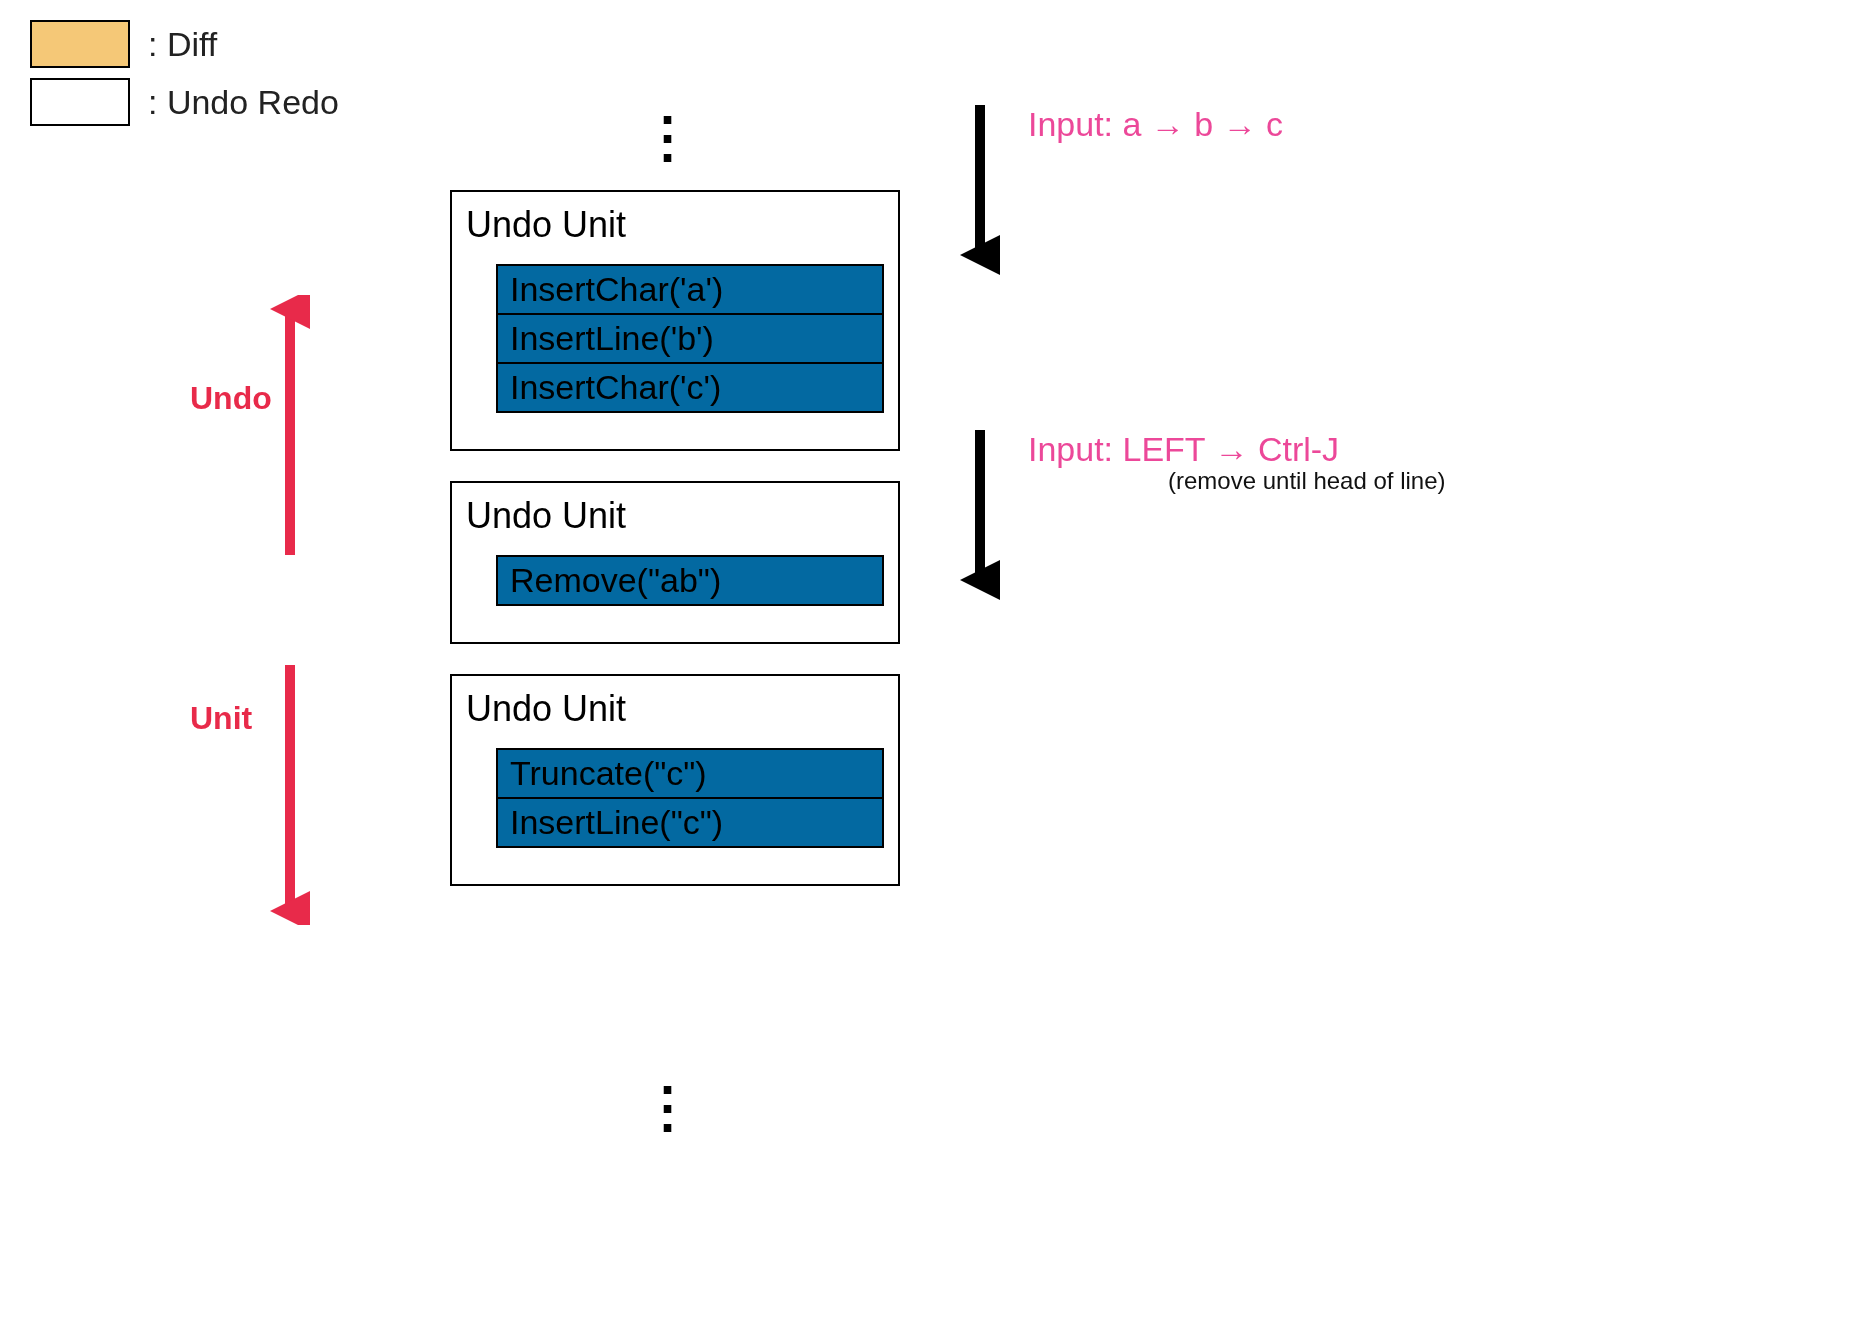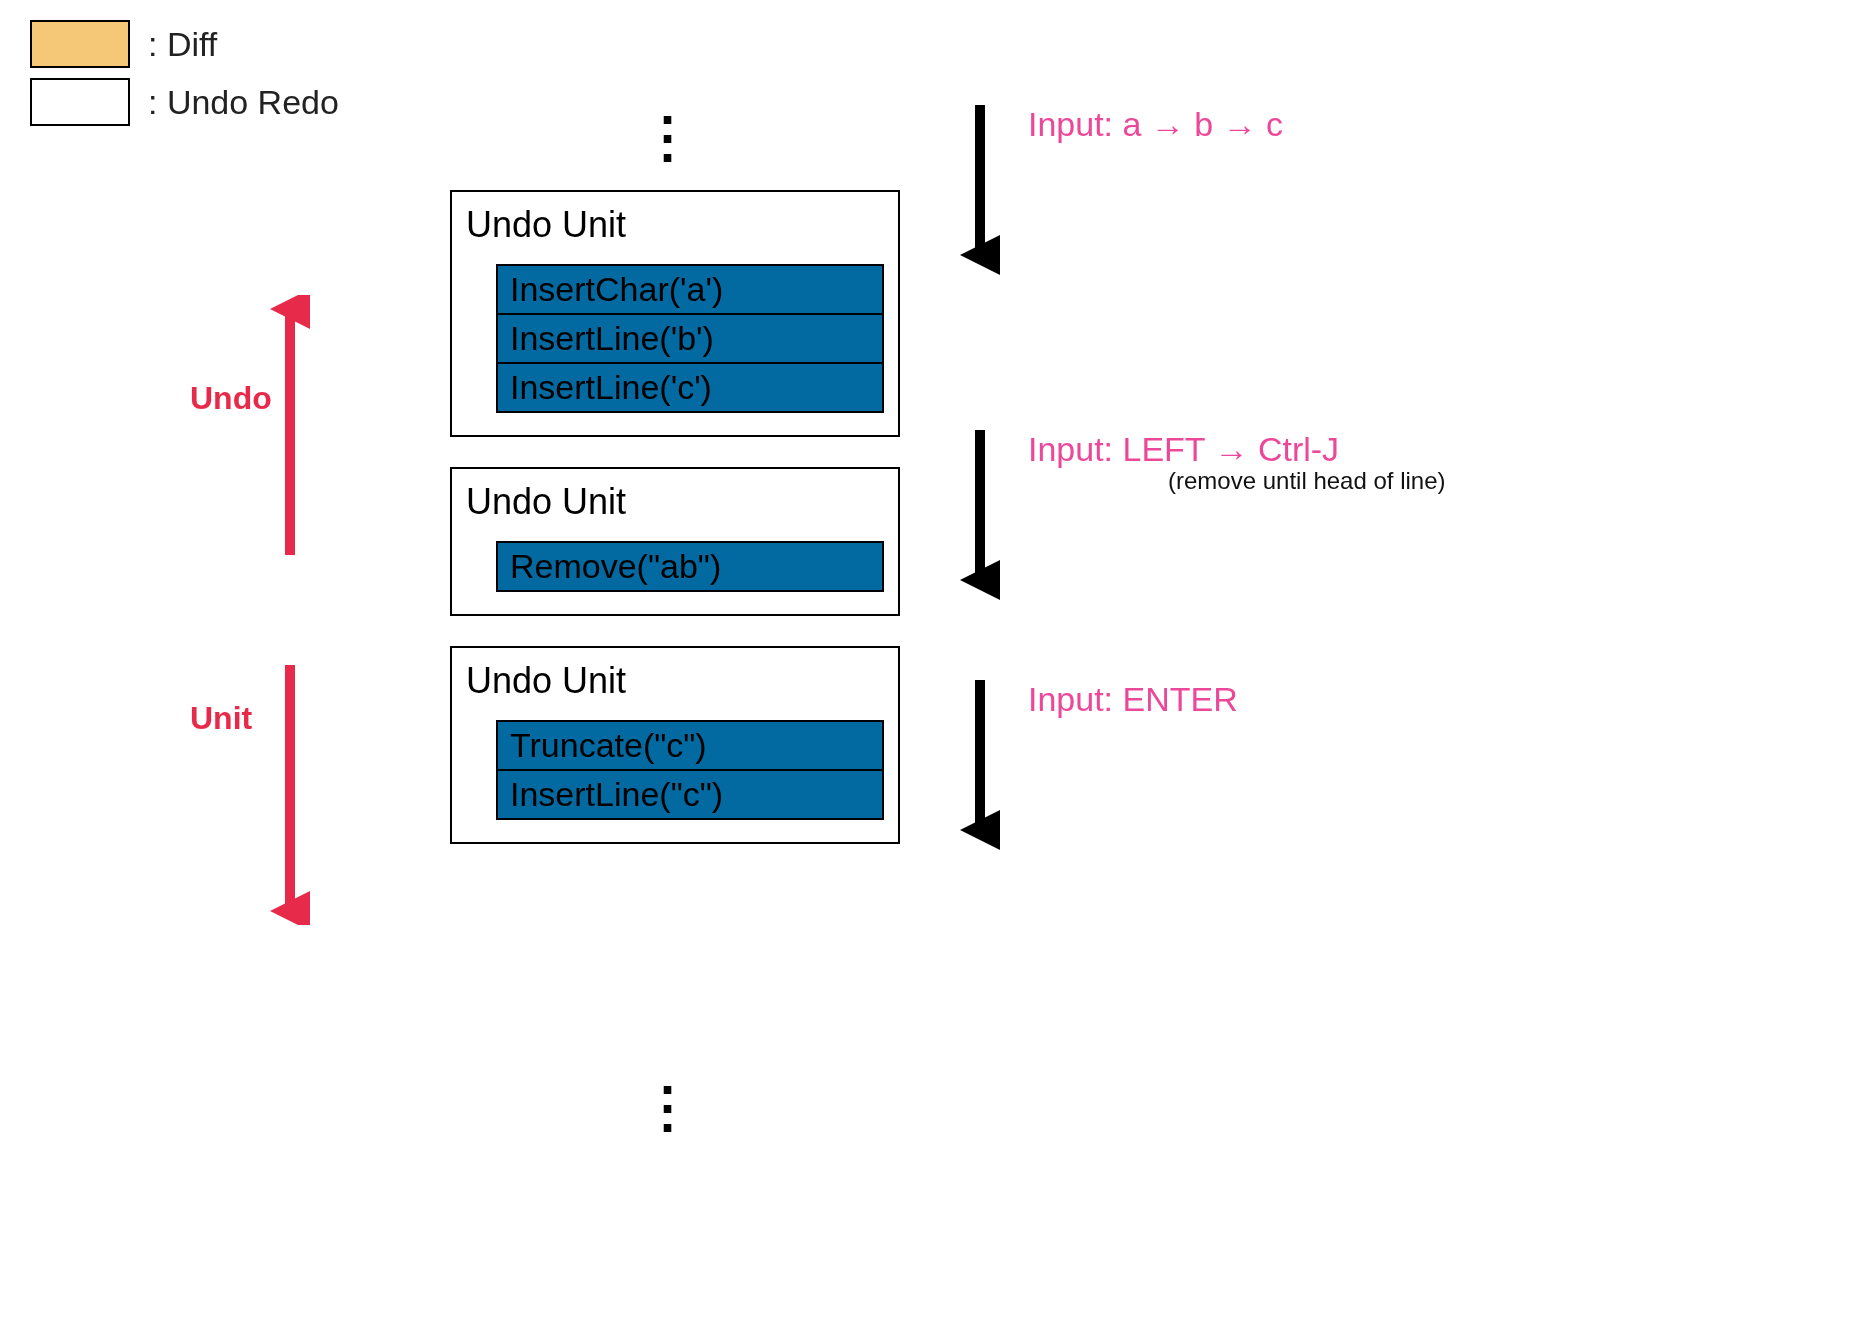--- a/index.html
+++ b/index.html
@@ -37,21 +37,21 @@
     .stage {
       position: absolute;
       left: 450px;
       top: 190px;
     }
 
     .undo-unit {
       border: 2px solid #000;
       background: #fff;
       width: 450px;
-      padding: 12px 14px 22px 14px;
+      padding: 12px 14px 36px 14px;
       margin-bottom: 30px;
     }
     .undo-unit .title {
       font-size: 36px;
       font-weight: 500;
       margin-bottom: 18px;
       color:#000;
     }
     .diffs { margin-left: 30px; }
     .diff {
@@ -122,21 +122,21 @@
 
 <div class="vdots" style="left:660px; top:110px;">·<br>·<br>·</div>
 
 <div class="stage">
 
   <div class="undo-unit">
     <div class="title">Undo Unit</div>
     <div class="diffs">
       <div class="diff">InsertChar('a')</div>
       <div class="diff">InsertLine('b')</div>
-      <div class="diff">InsertLine('c')</div>
+      <div class="diff">InsertChar('c')</div>
     </div>
   </div>
 
   <div class="undo-unit">
     <div class="title">Undo Unit</div>
     <div class="diffs">
       <div class="diff">Remove("ab")</div>
     </div>
   </div>
 
@@ -193,22 +193,14 @@
   <div class="input-block" style="margin-top:145px; height:180px;">
     <svg class="input-arrow-svg" height="170">
       <line x1="20" y1="0" x2="20" y2="150" stroke="#000" stroke-width="10" marker-end="url(#bHead1)"></line>
     </svg>
     <div>
       <div class="input-text">Input: LEFT → Ctrl-J</div>
       <div class="input-sub">(remove until head of line)</div>
     </div>
   </div>
 
-  <div class="input-block" style="margin-top:70px; height:180px;">
-    <svg class="input-arrow-svg" height="170">
-      <line x1="20" y1="0" x2="20" y2="150" stroke="#000" stroke-width="10" marker-end="url(#bHead1)"></line>
-    </svg>
-    <div>
-      <div class="input-text">Input: ENTER</div>
-    </div>
-  </div>
 
 </div>
 
 </body></html>

